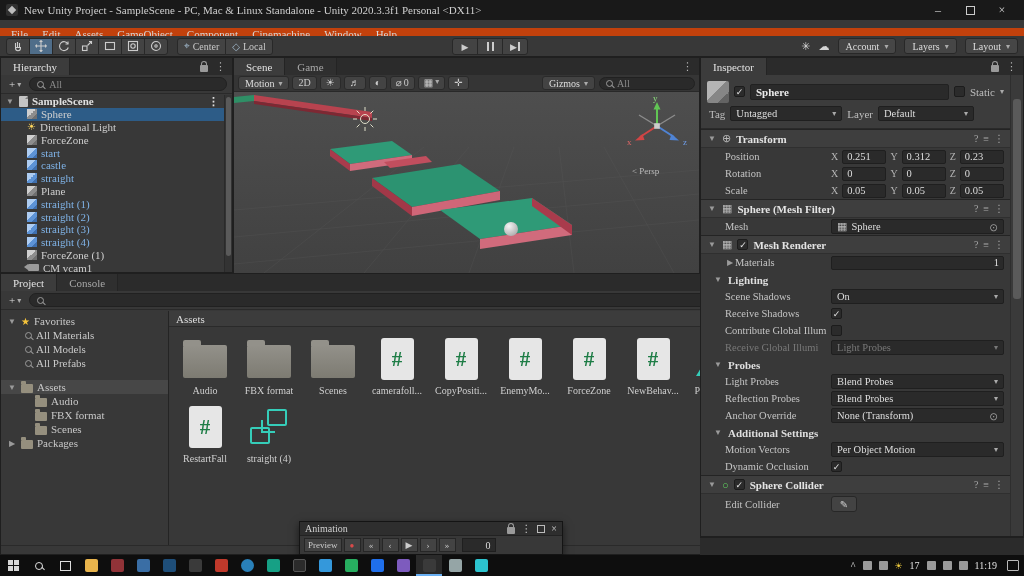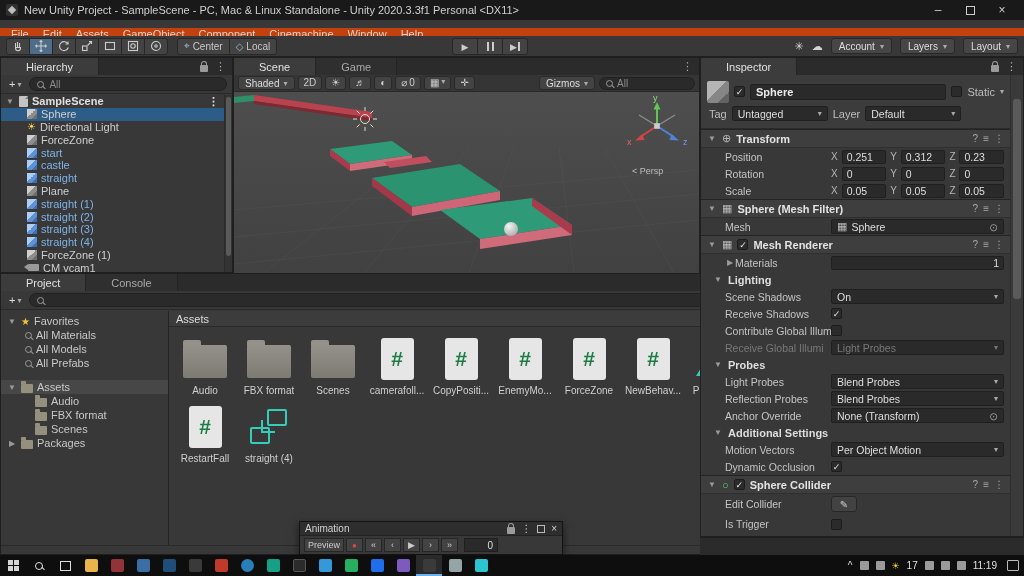--- a/index.html
+++ b/index.html
@@ -1,18 +1,18 @@
 <!DOCTYPE html>
 <html><head>
 <meta charset="utf-8">
 <style>
   *{margin:0;padding:0;box-sizing:border-box}
   html,body{background:#111}
   #root{position:relative;width:1024px;height:576px;overflow:hidden;
-        font-family:Liberation Sans, sans-serif;font-size:11px;color:#c8c8c8;background:#383838}
+        font-family:Liberation Serif, serif;font-size:11px;color:#c8c8c8;background:#383838}
 
   
   .titlebar{position:absolute;top:0;left:0;right:0;height:20px;background:#191919;display:flex;align-items:center;gap:6px;padding:0 6px}
   .ulogo{width:12px;height:12px;background:#303030;border-radius:2px;position:relative;flex:none}
   .ulogo::after{content:'';position:absolute;left:3px;top:3px;width:6px;height:6px;background:#bdbdbd;transform:rotate(45deg)}
   .title{flex:1;color:#cfcfcf;white-space:nowrap;overflow:hidden;font-size:11px}
   .win-controls{display:flex}
   .win-btn{width:32px;height:18px;display:flex;align-items:center;justify-content:center;color:#ccc;font-size:12px}
   .max-glyph{width:9px;height:9px;border:1px solid #ccc;display:inline-block}
 
@@ -39,21 +39,21 @@
   .play-btn:last-child{border-radius:0 3px 3px 0}
   .pause-ic{width:7px;height:9px;border-left:2.5px solid #ccc;border-right:2.5px solid #ccc}
   .stepbar{width:2px;height:9px;background:#ccc;margin-left:1px}
   .right-group{margin-left:auto;display:flex;align-items:center;gap:8px}
   .tb-ic{color:#d5d5d5;font-size:11px}
   .dd-btn{height:16px;background:#464646;border:1px solid #282828;border-radius:3px;display:flex;align-items:center;gap:5px;padding:0 7px;font-size:10px;color:#ddd}
 
   
   .panel{position:absolute;background:#383838;border:1px solid #1f1f1f}
   .tabbar{height:17px;background:#2b2b2b;display:flex;align-items:stretch}
-  .tab{display:flex;align-items:center;padding:0 25px;background:#2f2f2f;color:#a8a8a8;border-right:1px solid #242424;font-size:11px}
+  .tab{display:flex;align-items:center;padding:0 12px;background:#2f2f2f;color:#a8a8a8;border-right:1px solid #242424;font-size:11px}
   .tab.active{background:#3c3c3c;color:#e2e2e2}
   .tab-right{margin-left:auto;display:flex;align-items:center;gap:7px;padding-right:6px;color:#b5b5b5}
   .panel-toolbar{height:19px;display:flex;align-items:center;gap:5px;padding:0 5px;background:#383838;border-bottom:1px solid #2a2a2a}
   .plus-btn{display:flex;align-items:center;gap:2px;color:#ddd;padding:0 3px}
   .plus-btn .caret{font-size:8px;color:#aaa}
   .search-field{flex:1;height:14px;background:#2a2a2a;border:1px solid #212121;border-radius:8px;display:flex;align-items:center;gap:5px;padding:0 7px;color:#8b8b8b;font-size:10px}
   .mag{width:7px;height:7px;border:1px solid #999;border-radius:50%;position:relative;flex:none;display:inline-block}
   .mag::after{content:'';position:absolute;width:4px;height:1px;background:#999;transform:rotate(45deg);right:-3px;bottom:-1px}
   .caret{font-size:8px;color:#aaa}
   .fold{font-size:8px;color:#9a9a9a;width:10px;text-align:center;flex:none}
@@ -125,21 +125,21 @@
   .insp-scroll .vthumb{left:2px;right:2px}
   .go-header{padding:4px 6px 5px;background:#3c3c3c;border-bottom:1px solid #2a2a2a}
   .go-row1{display:flex;align-items:center;gap:5px;height:25px}
   .go-cube{width:22px;height:22px;border-radius:2px;background:linear-gradient(135deg,#b5b5b5 0 45%,#868686 45% 75%,#636363 75%);flex:none}
   .name-field{flex:1;height:16px;background:#2a2a2a;border:1px solid #212121;border-radius:2px;padding:0 5px;display:flex;align-items:center;font-weight:bold;color:#eaeaea}
   .dim{color:#bdbdbd}
   .go-row2{display:flex;align-items:center;gap:5px;height:19px;padding-left:2px}
   .cb{width:11px;height:11px;background:#2b2b2b;border:1px solid #1c1c1c;border-radius:2px;display:flex;align-items:center;justify-content:center;font-size:9px;color:#e3e3e3;flex:none}
   .ddfield{height:15px;background:#2a2a2a;border:1px solid #1f1f1f;border-radius:2px;padding:0 5px;display:flex;align-items:center;font-size:10.5px;color:#dedede;gap:4px}
   .ddfield .caret{margin-left:auto}
-  .w110{width:96px}.w96{width:96px}
+  .w110{width:112px}.w96{width:96px}
   .comp{border-top:1px solid #242424}
   .comp-header{height:18px;background:#3e3e3e;display:flex;align-items:center;gap:5px;padding:0 6px;border-bottom:1px solid #2f2f2f}
   .comp-title{font-weight:bold;color:#e3e3e3;flex:1;white-space:nowrap;overflow:hidden}
   .cicon{color:#b9b9b9;font-size:11px}
   .cicon.green{color:#5fd35f}
   .hic{color:#a8a8a8;font-size:10px}
   .prop-row{display:flex;align-items:center;height:17px;padding:0 6px 0 24px}
   .prop-label{width:106px;flex:none;color:#c4c4c4;white-space:nowrap;overflow:hidden;font-size:10.5px}
   .vec{display:flex;flex:1;gap:4px;align-items:center}
   .axisL{color:#b5b5b5;font-size:10px}
@@ -381,21 +381,21 @@
         </div>
       <div class="tab">
           <span>Game</span>
         </div>
       <div class="tab-right">
           <span>⋮</span>
         </div>
     </div>
     <div class="scene-toolbar">
       <div class="sc-dd">
-          <span>Shaded</span>
+          <span>Motion</span>
           <span class="caret">▾</span>
         </div>
       <div class="sc-tog">
           <span>2D</span>
         </div>
       <div class="sc-tog">
           <span>☀</span>
         </div>
       <div class="sc-tog">
           <span>♬</span>
@@ -860,24 +860,20 @@
           <span class="hic">?</span>
           <span class="hic">≡</span>
           <span class="hic">⋮</span>
         </div>
         <div class="prop-row" style="height:20px">
             <span class="prop-label">Edit Collider</span>
           <span class="mini-btn">
               <span>✎</span>
             </span>
         </div>
-        <div class="prop-row" style="height:20px">
-            <span class="prop-label">Is Trigger</span>
-          <span class="cb"></span>
-        </div>
       </div>
     </div>
     <div class="insp-scroll">
         <div class="vthumb" style="top:24px;height:200px"></div>
       </div>
   </div>
 
   <div class="bottom-strip"></div>
 
   <div id="animation">

